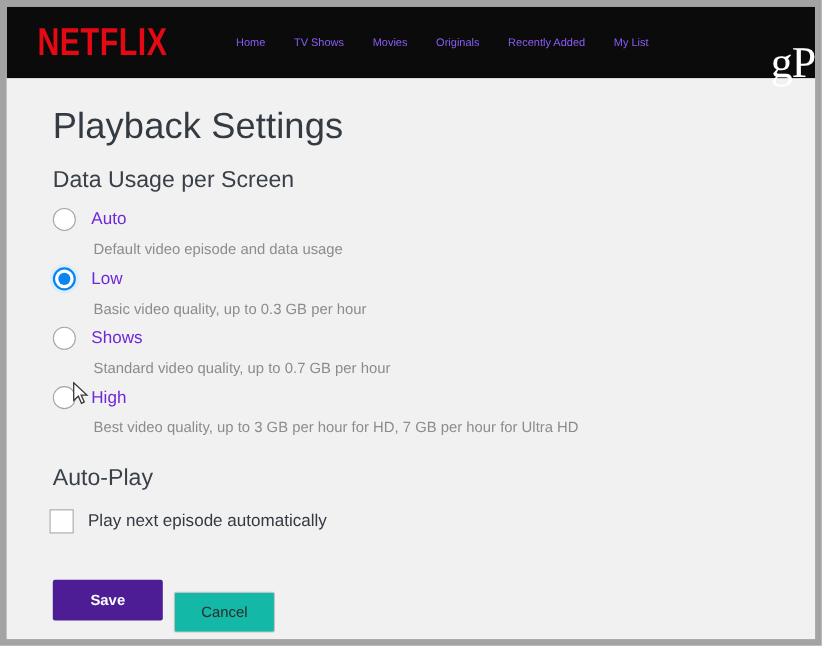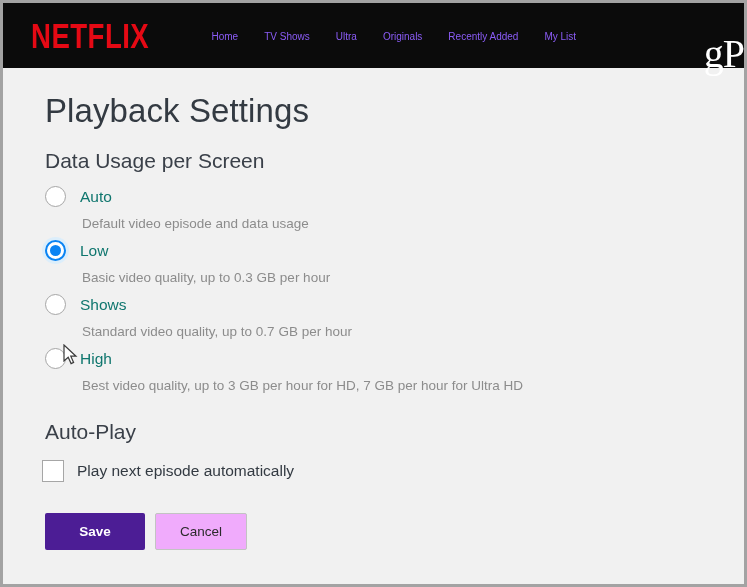--- a/index.html
+++ b/index.html
@@ -13,21 +13,21 @@
     overflow: hidden;
     background: #f1f1f1;
     font-family: "Liberation Sans", sans-serif;
     -webkit-font-smoothing: antialiased;
   }
   #page {
     position: relative;
     width: 747px;
     height: 587px;
     box-sizing: border-box;
-    border: 3px solid #a3a3a3;
+    border: 6px solid #a3a3a3;
     background: #f1f1f1;
     overflow: hidden;
   }
 
   
   #header {
     position: relative;
     height: 65px;
     background: #0b0b0b;
     display: flex;
@@ -133,21 +133,21 @@
     width: 11px;
     height: 11px;
     margin-left: -5.5px;
     margin-top: -5.5px;
     border-radius: 50%;
     background: #0b84f3;
   }
   .radio-label {
     margin-left: 14px;
     font-size: 15.5px;
-    color: #0f766e;
+    color: #6d28d9;
     cursor: pointer;
     white-space: nowrap;
   }
   .radio-desc {
     padding-left: 79px;
     font-size: 13.5px;
     color: #8c8c8c;
     height: 27px;
     line-height: 27px;
     white-space: nowrap;
@@ -197,25 +197,26 @@
     width: 100px;
     background: #4c1d95;
     color: #ffffff;
     font-size: 13.5px;
     font-weight: bold;
     border-radius: 2px;
   }
   #cancel-button {
     width: 92px;
     margin-left: 10px;
-    background: #f0abfc;
+    background: #14b8a6;
     color: #2b2b2b;
     font-size: 13.5px;
     border: 1px solid #c3c3c3;
     border-radius: 2px;
+    margin-top: 22px;
   }
 
   
   #mouse-cursor {
     position: absolute;
     left: 60px;
     top: 341px;
     width: 16px;
     height: 22px;
     pointer-events: none;
@@ -225,21 +226,21 @@
 <body>
 
 <div id="page">
 
   <div id="header">
     <div id="brand-logo">NETFLIX</div>
 
     <nav id="main-nav">
       <span class="nav-item">Home</span>
       <span class="nav-item">TV Shows</span>
-      <span class="nav-item">Ultra</span>
+      <span class="nav-item">Movies</span>
       <span class="nav-item">Originals</span>
       <span class="nav-item">Recently Added</span>
       <span class="nav-item">My List</span>
     </nav>
 
     <div id="watermark">gP</div>
   </div>
 
   <div id="content">
 

